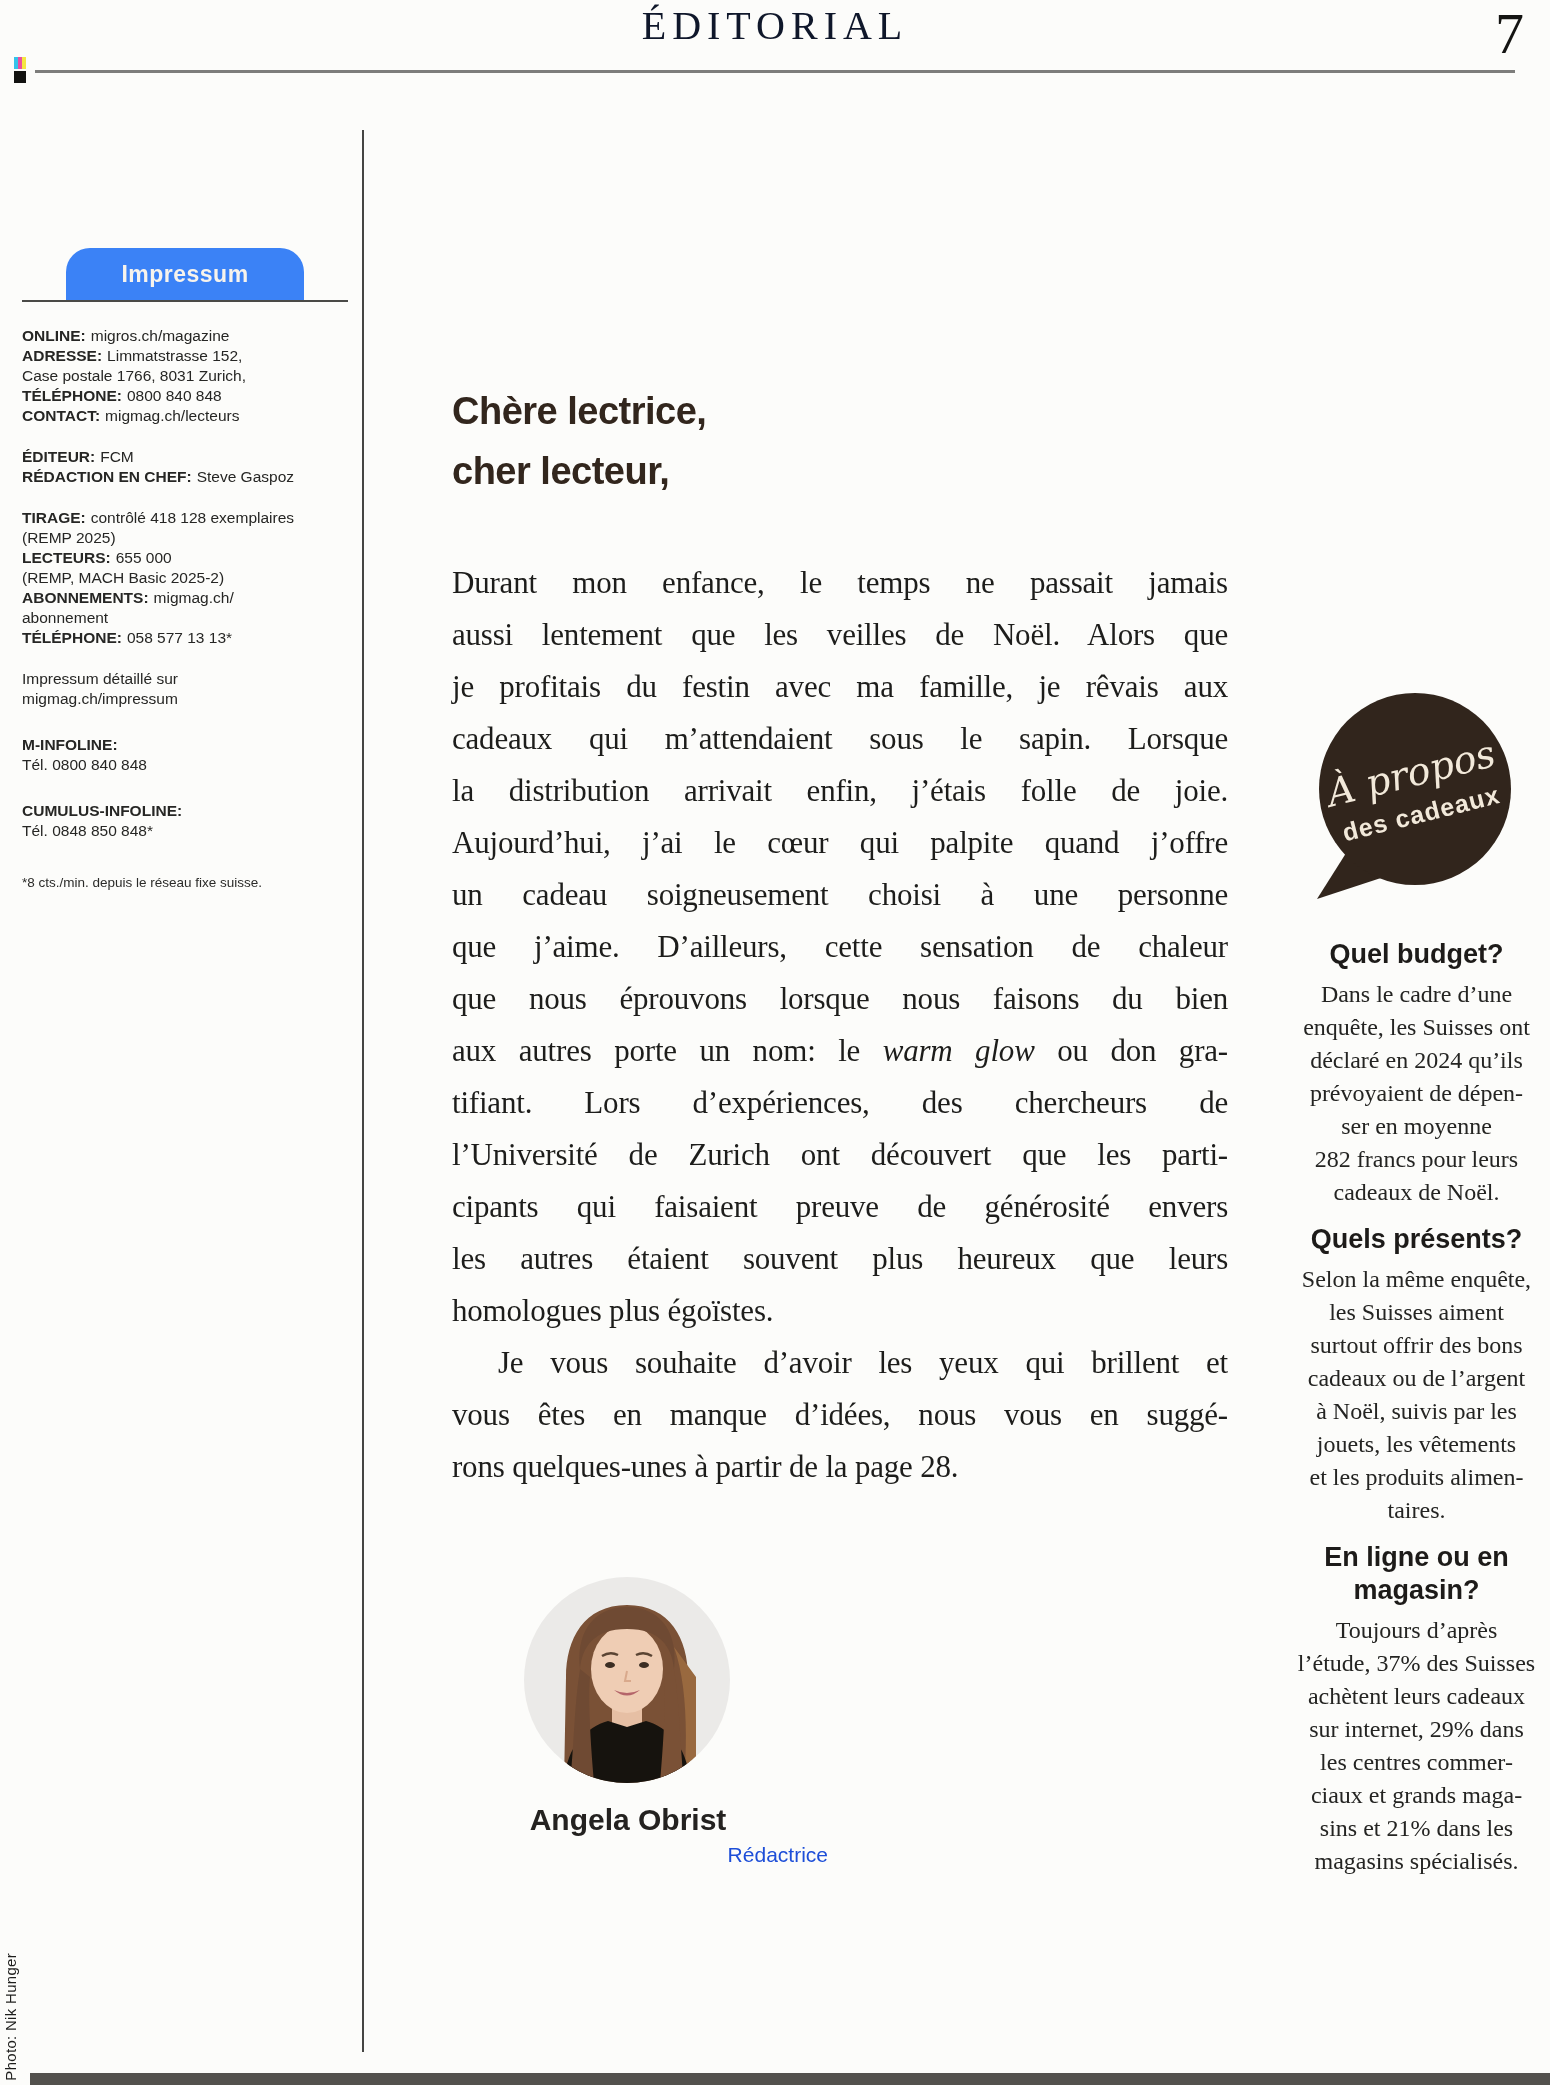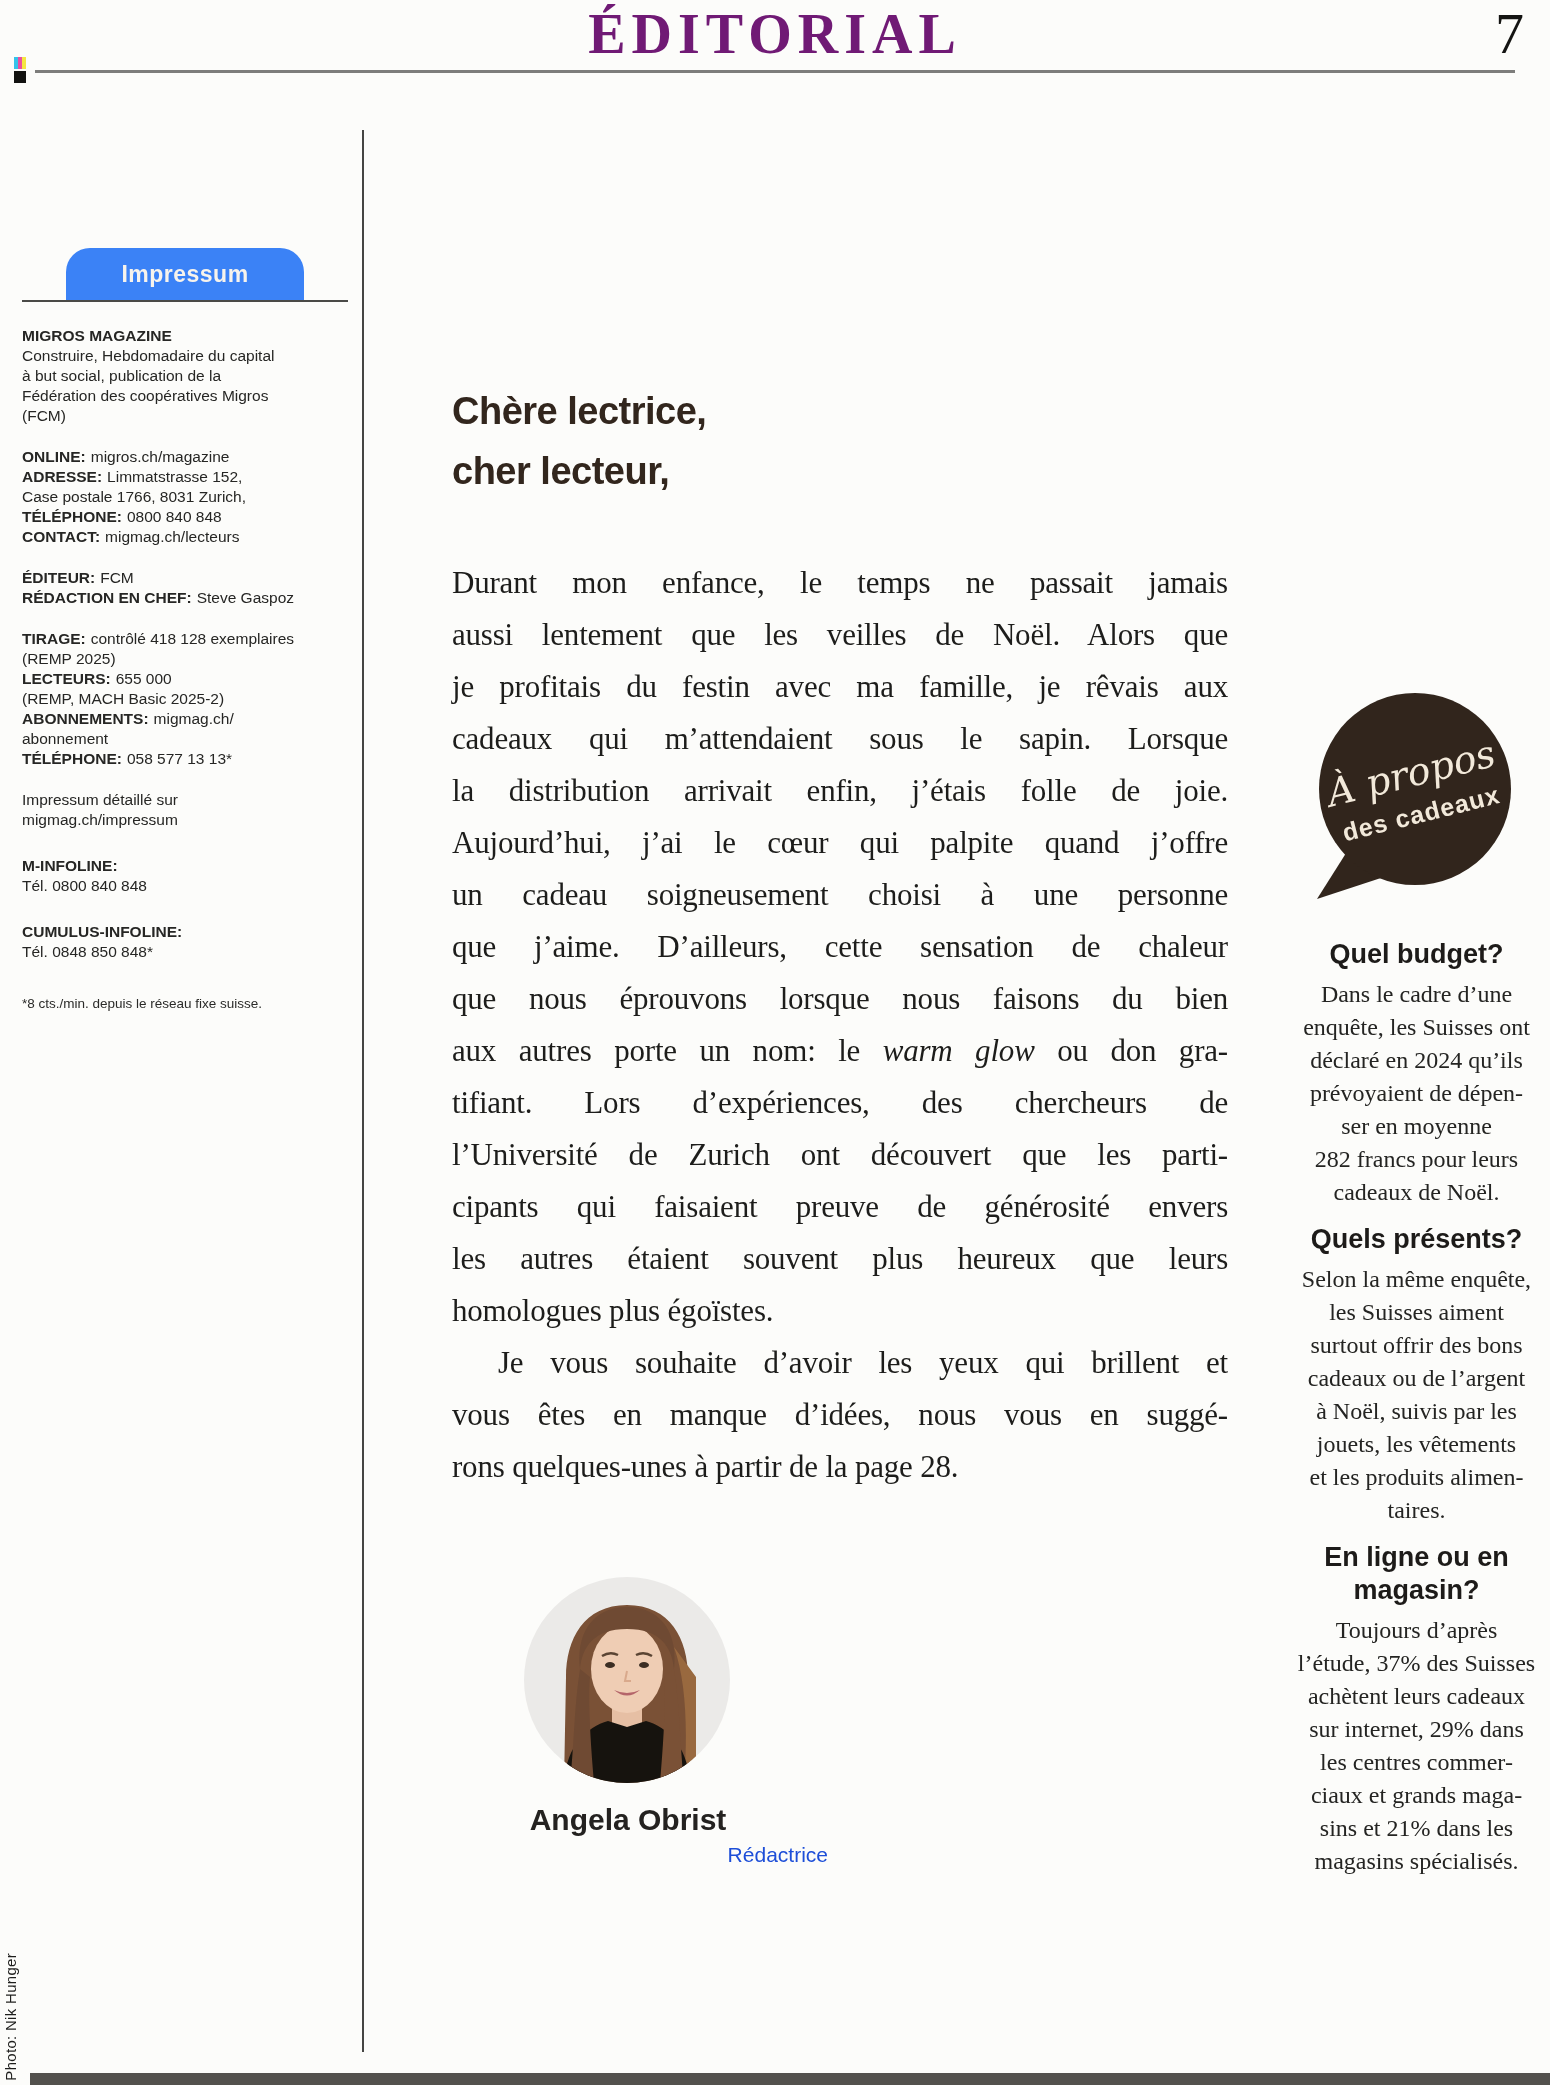--- a/index.html
+++ b/index.html
@@ -9,22 +9,22 @@
     font-family:"Liberation Sans", sans-serif;
     color:#1e1e1c;
   }
 
   
   .masthead { position:absolute; top:0; left:0; width:100%; height:76px; }
   .mast-title {
     position:absolute; top:2px; left:0; width:100%;
     text-align:center;
     font-family:"Liberation Serif", serif;
-    font-size:56px; letter-spacing:6px; font-weight:700;
-    color:#701a75;
+    font-size:40px; letter-spacing:6px; font-weight:400;
+    color:#0f172a;
   }
   .mast-pagenum {
     position:absolute; top:0px; right:26px;
     font-family:"Liberation Serif", serif;
     font-size:58px; color:#141412;
   }
   .mast-rule { position:absolute; top:70px; left:35px; right:35px; height:3px; background:#7d7d7b; }
 
   .regmark-color { position:absolute; left:14px; top:57px; width:12px; height:12px;
     background:linear-gradient(90deg,#35c3ea 0 34%,#e94fa1 34% 67%,#f5e642 67%); }
@@ -110,27 +110,20 @@
   </div>
   <div class="regmark-color"></div>
   <div class="regmark-black"></div>
 
   <div class="impressum">
     <div class="imp-tab">
       <span class="imp-tab-label">Impressum</span>
     </div>
     <div class="imp-rule"></div>
     <div class="imp-body">
-      <div class="imp-block">
-        <div class="imp-line"><b>MIGROS MAGAZINE</b><span></span></div>
-        <div class="imp-line"><b></b><span>Construire, Hebdomadaire du capital
-à but social, publication de la
-Fédération des coopératives Migros
-(FCM)</span></div>
-      </div>
       <div class="imp-block">
         <div class="imp-line"><b>ONLINE:</b><span>migros.ch/magazine</span></div>
         <div class="imp-line"><b>ADRESSE:</b><span>Limmatstrasse 152,
 Case postale 1766, 8031 Zurich,</span></div>
         <div class="imp-line"><b>TÉLÉPHONE:</b><span>0800 840 848</span></div>
         <div class="imp-line"><b>CONTACT:</b><span>migmag.ch/lecteurs</span></div>
       </div>
       <div class="imp-block">
         <div class="imp-line"><b>ÉDITEUR:</b><span>FCM</span></div>
         <div class="imp-line"><b>RÉDACTION EN CHEF:</b><span>Steve Gaspoz</span></div>

